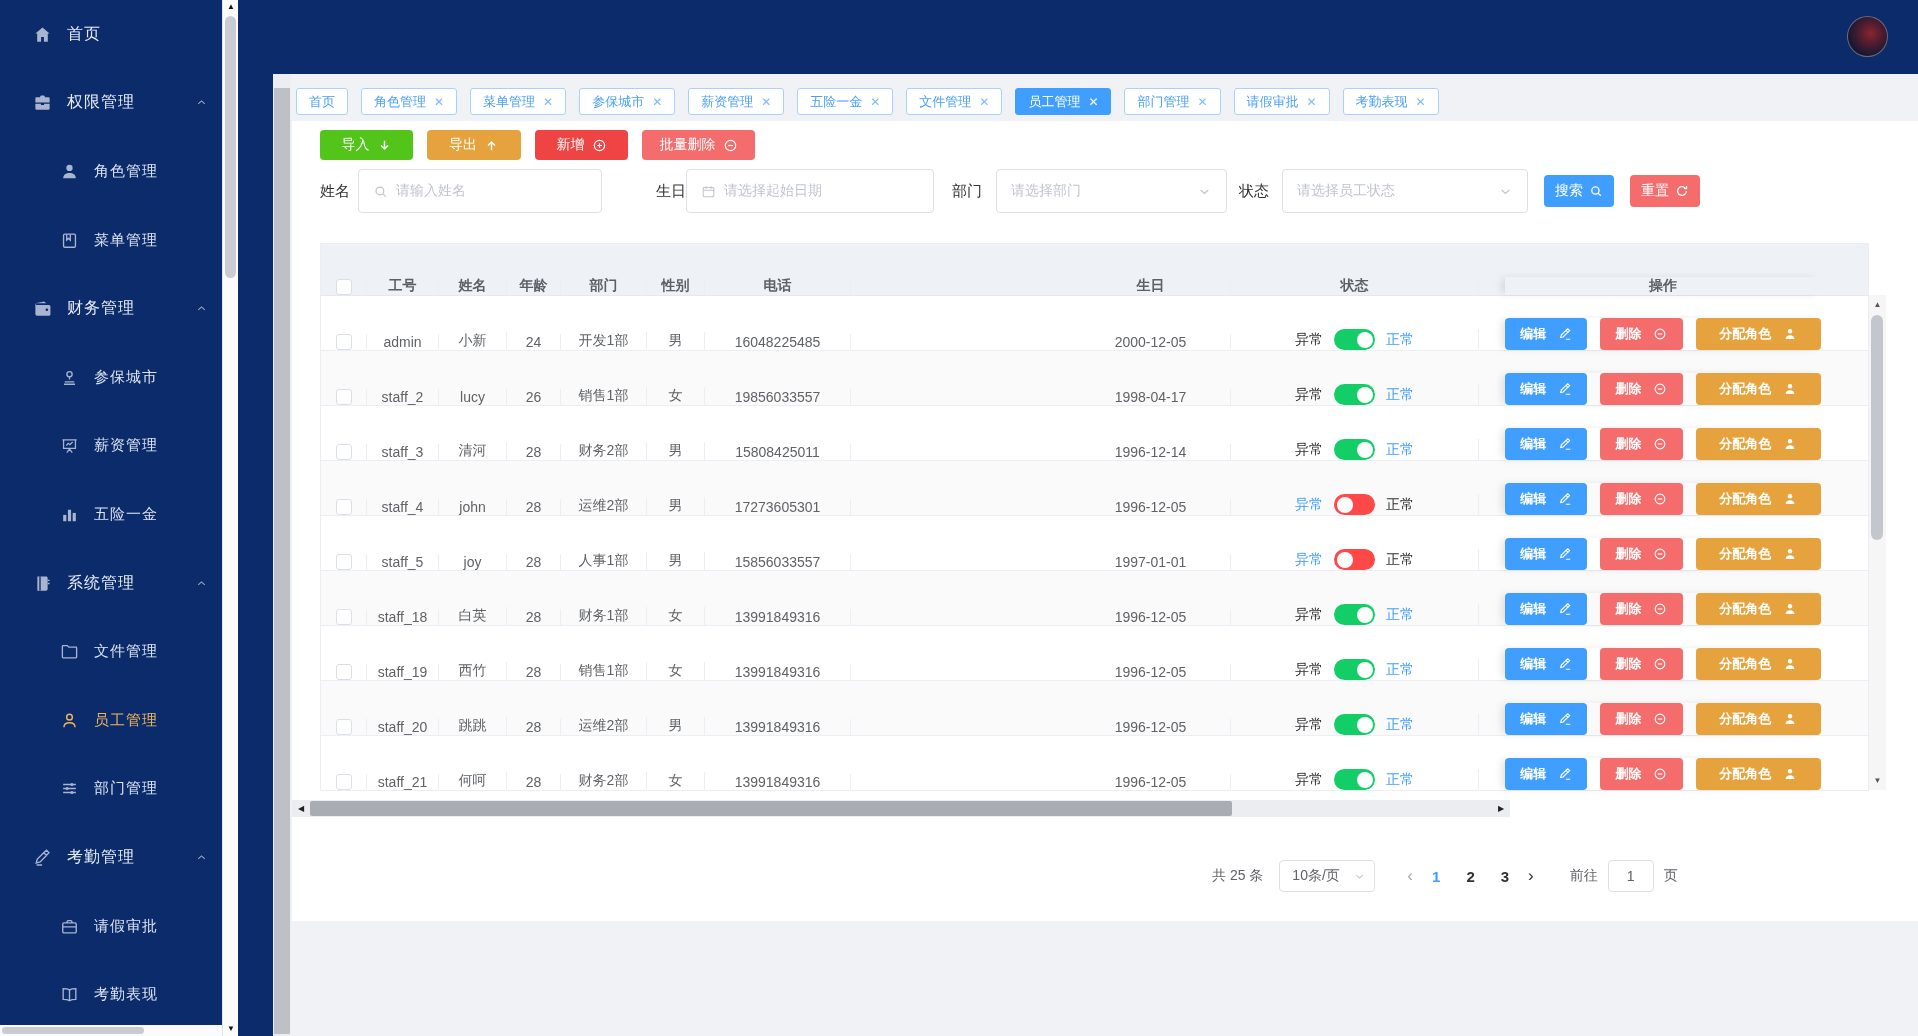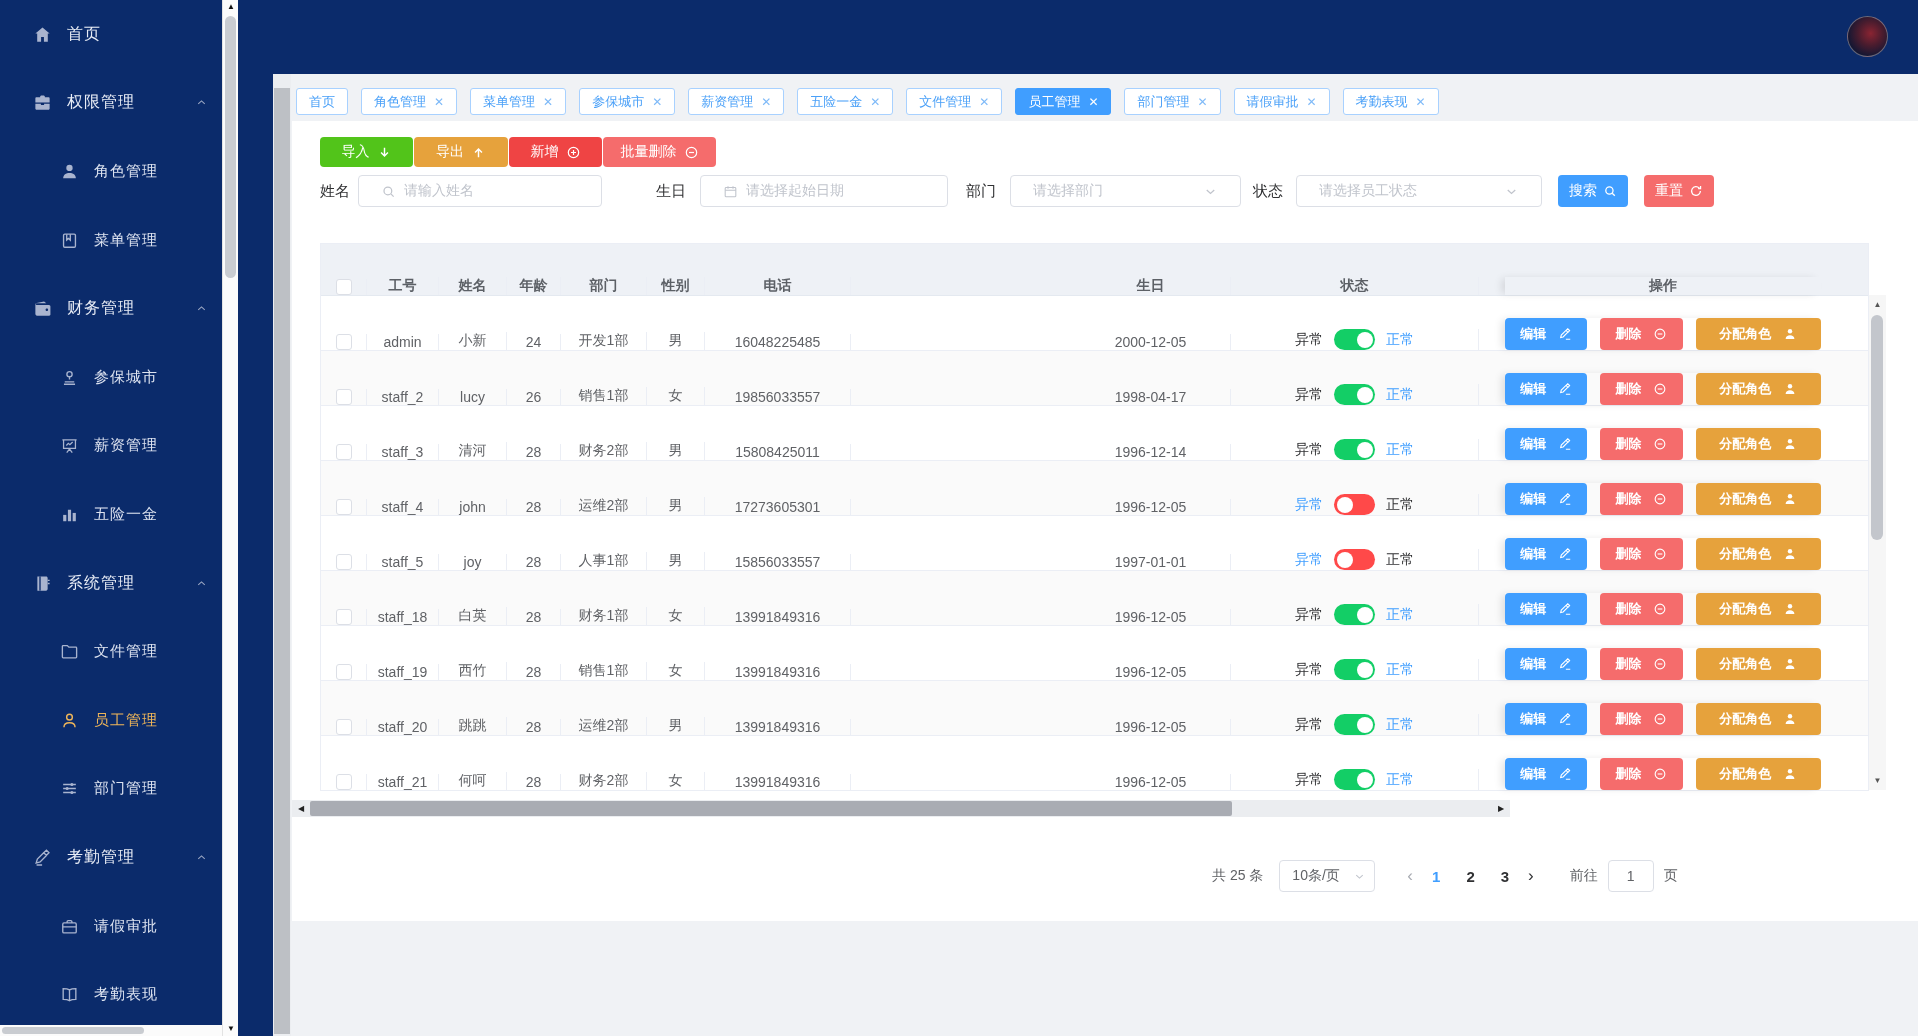--- a/index.html
+++ b/index.html
@@ -44,30 +44,30 @@
   .tags { position:absolute; left:5px; top:14px; display:flex; gap:13px; }
   .tag { height:27px; display:flex; align-items:center; padding:0 12px; background:#fff; border:1px solid #a8d1ff;
          border-radius:3px; color:#4aa0f8; font-size:13px; cursor:pointer; white-space:nowrap; }
   .tag .x { margin-left:8px; font-size:12px; line-height:1; color:#7db9f8; }
   .tag.active { background:#409eff; border-color:#409eff; color:#fff; }
   .tag.active .x { color:#fff; }
 
   .card { position:absolute; left:1px; top:47px; width:1626px; height:800px; background:#fff; }
 
   
-  .toolbar { position:absolute; left:28px; top:16px; display:flex; gap:1px; }
+  .toolbar { position:absolute; left:28px; top:9px; display:flex; gap:14px; }
   .tbtn { height:30px; border:none; border-radius:4px; color:#fff; font-size:14px; font-family:inherit;
           display:flex; align-items:center; justify-content:center; gap:7px; cursor:pointer; padding:0 10px; }
   .tbtn .bic { width:15px; height:15px; color:#fff; }
 
   
   .filters { position:absolute; left:28px; top:54px; height:32px; display:flex; align-items:center; }
   .flabel { font-size:15px; color:#303133; white-space:nowrap; }
-  .fbox { height:32px; background:#fff; border:1px solid #dcdfe6; border-radius:4px; display:flex; align-items:center;
-          padding:0 22px; gap:8px; color:#c0c4cc; font-size:14px; cursor:text; }
+  .fbox { height:44px; background:#fff; border:1px solid #dcdfe6; border-radius:4px; display:flex; align-items:center;
+          padding:0 14px; gap:8px; color:#c0c4cc; font-size:14px; cursor:text; }
   .fbox .fic { width:15px; height:15px; color:#c0c4cc; flex:0 0 15px; }
   .fbox.select { justify-content:space-between; cursor:pointer; }
   .fbox .ph { flex:1 1 auto; white-space:nowrap; overflow:hidden; }
   .fbtn { height:32px; border:none; border-radius:4px; color:#fff; font-size:14px; font-family:inherit;
           display:flex; align-items:center; justify-content:center; gap:6px; cursor:pointer; }
   .fbtn .bic { width:14px; height:14px; }
 
   
   .tbl { position:absolute; left:28px; top:122px; width:1549px; border:1px solid #ebeef5; border-bottom:none; font-size:14px; }
   .tr { display:flex; height:55px; align-items:flex-end; border-bottom:1px solid #ebeef5; background:#fff; }
@@ -384,21 +384,21 @@
       <div class="fbox" style="margin-left:8px;width:244px;">
         <span class="fic">
             <svg viewBox="0 0 24 24" fill="none" stroke="currentColor" stroke-width="2">
               <circle cx="11" cy="11" r="6.2"></circle>
               <path d="m15.8 15.8 4.4 4.4"></path>
             </svg>
           </span>
         <span class="ph">请输入姓名</span>
       </div>
       <span class="flabel" style="margin-left:54px;">生日</span>
-      <div class="fbox" style="margin-left:14px;width:248px;">
+      <div class="fbox" style="width:248px;">
         <span class="fic">
             <svg viewBox="0 0 24 24" fill="none" stroke="currentColor" stroke-width="1.7">
               <rect x="3.5" y="5.5" width="17" height="15" rx="1.5"></rect>
               <path d="M3.5 10h17M8 3.5v4M16 3.5v4"></path>
             </svg>
           </span>
         <span class="ph">请选择起始日期</span>
       </div>
       <span class="flabel" style="margin-left:18px;">部门</span>
       <div class="fbox select" style="margin-left:14px;width:231px;">

